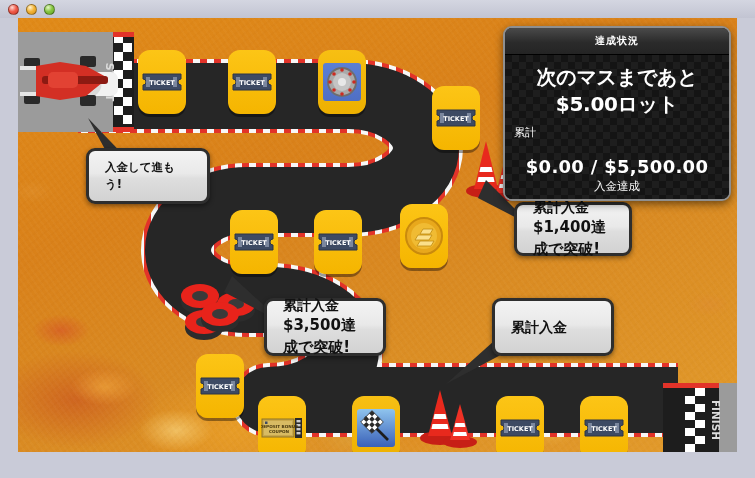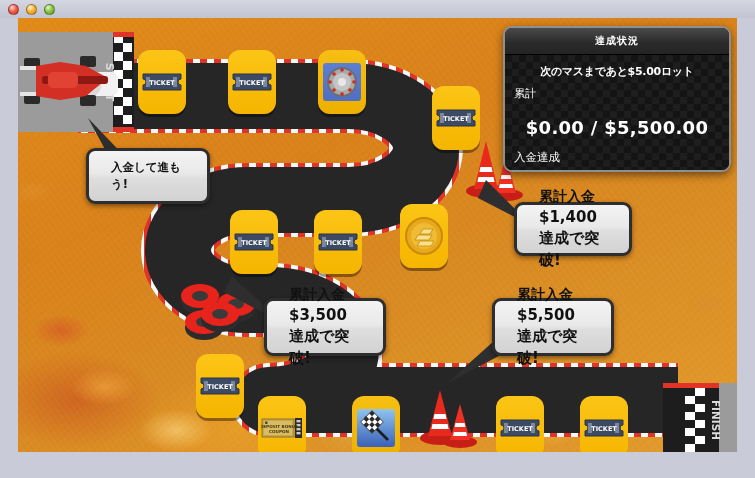--- a/index.html
+++ b/index.html
@@ -68,33 +68,33 @@
          overflow:hidden;}
   #panel .hdr{height:26px;line-height:26px;text-align:center;color:#fff;
         font-weight:bold;font-size:10px;
         background:linear-gradient(#4a4a4a,#2b2b2b 55%,#242424);
         border-bottom:1px solid #000;letter-spacing:1px;}
   #panel .body{position:relative;padding:7px 9px 5px;color:#fff;
         background:#141414;
         background-image:
           repeating-conic-gradient(rgba(255,255,255,.045) 0 25%, transparent 0 50%);
         background-size:14px 14px;}
-  .p-next{font-size:11px;font-weight:bold;text-align:center;
+  .p-next{font-size:20px;font-weight:bold;text-align:center;
           margin:2px 0 7px;letter-spacing:-.3px;}
   .p-label{font-size:11px;}
   .p-amount{font-size:18px;font-weight:bold;text-align:center;margin-top:16px;
             letter-spacing:.3px;}
-  .p-foot{font-size:11.5px;text-align:left;margin-top:12px;}
+  .p-foot{font-size:11.5px;text-align:center;margin-top:2px;}
 
   
   .bubble{position:absolute;border-radius:9px;
      background:linear-gradient(#f3f3f3 0%,#e9e9e9 45%,#dedede 55%,#d2d2d2 100%);
      border:3px solid #2e2e2e;box-shadow:0 2px 5px rgba(0,0,0,.45);
      display:flex;flex-direction:column;justify-content:center;
-     padding:6px 22px;box-sizing:border-box;color:#111;}
+     padding:6px 16px;box-sizing:border-box;color:#111;}
   .bubble .l1{font-size:14px;font-weight:bold;line-height:1.45;}
   .bubble .l2{font-size:15px;font-weight:bold;line-height:1.45;}
   .bubble.center{align-items:center;justify-content:center;}
   .bubble.center .l1{font-size:11.5px;}
 </style>
 </head>
 <body>
 
 <div id="window">
 
@@ -405,21 +405,20 @@
     <div class="bubble" style="left:246px;top:280px;width:122px;height:58px;">
       <div class="l1">累計入金</div>
       <div class="l2">$3,500達成で突破!</div>
     </div>
 
     <svg style="position:absolute;left:424px;top:300px;" width="90" height="70">
       <path d="M4,66 L62,14 L72,30 Z" fill="#2e2e2e"></path>
     </svg>
     <div class="bubble" style="left:474px;top:280px;width:122px;height:58px;">
       <div class="l1">累計入金</div>
-      <div class="l2">$5,500達成で突破!</div>
     </div>
 
     <div id="panel">
       <div class="hdr">達成状況</div>
       <div class="body">
         <div class="p-next">次のマスまであと$5.00ロット</div>
         <div class="p-label">累計</div>
         <div class="p-amount">$0.00 / $5,500.00</div>
         <div class="p-foot">入金達成</div>
       </div>

